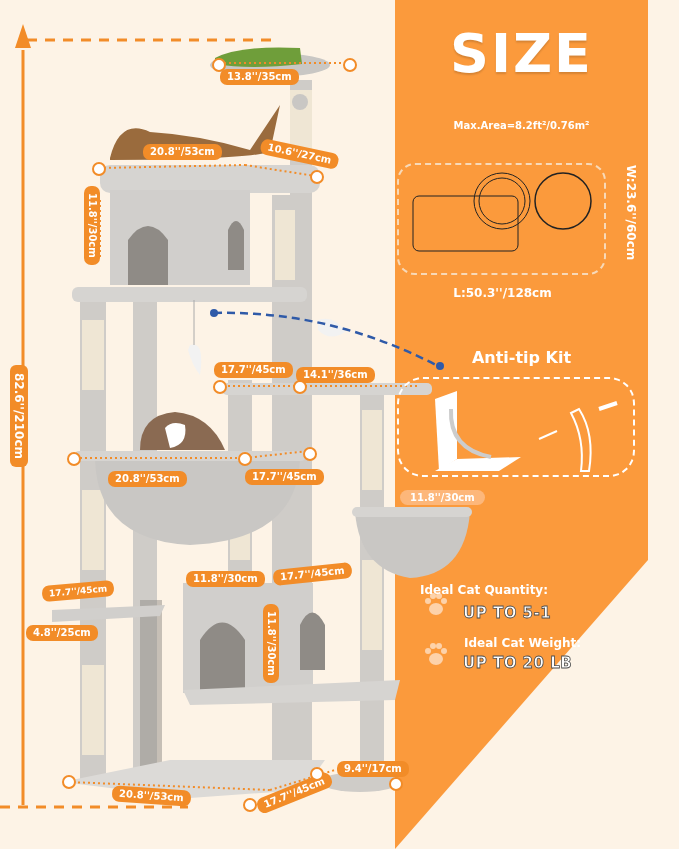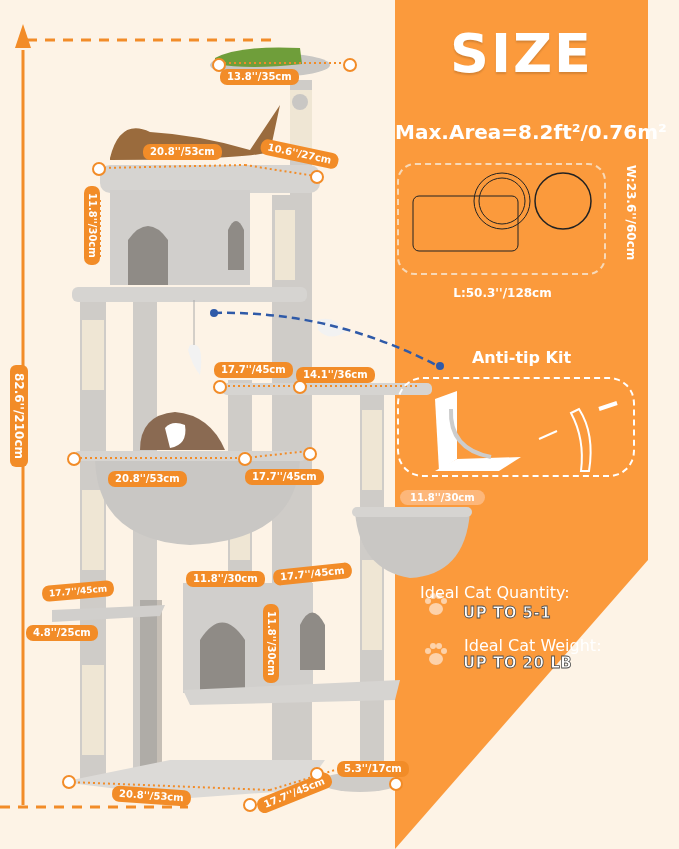--- a/index.html
+++ b/index.html
@@ -1,26 +1,26 @@
 <!DOCTYPE html>
 <html><head>
 <meta charset="utf-8">
 <style>
   html,body{margin:0;padding:0;}
   body{width:679px;height:849px;background:#fdf3e6;position:relative;overflow:hidden;font-family:"DejaVu Sans",sans-serif;}
   .beige-tri{position:absolute;left:0;top:0;width:679px;height:849px;}
   .title{position:absolute;left:395px;top:22px;width:253px;text-align:center;color:#fff;font-weight:900;font-size:54px;letter-spacing:2px;font-family:"DejaVu Sans",sans-serif;text-shadow:0 2px 2px rgba(0,0,0,0.15);}
-  .max-area{position:absolute;left:395px;top:120px;width:253px;text-align:center;color:#fff;font-weight:bold;font-size:20px;}
+  .max-area{position:absolute;left:395px;top:120px;width:253px;text-align:center;color:#fff;font-weight:bold;font-size:10px;}
   .floor-box{position:absolute;left:397px;top:163px;width:205px;height:108px;background:#fff;border-radius:18px;border:2px dashed #f7d9b8;}
   .floor-len{position:absolute;left:395px;top:286px;width:215px;text-align:center;color:#fff;font-weight:bold;font-size:12px;}
   .floor-wid{position:absolute;left:624px;top:165px;writing-mode:vertical-rl;color:#fff;font-weight:bold;font-size:12px;}
   .kit-title{position:absolute;left:395px;top:348px;width:253px;text-align:center;color:#fff;font-weight:bold;font-size:16px;}
   .kit-box{position:absolute;left:397px;top:377px;width:234px;height:96px;border:2px dashed #fff;border-radius:26px;}
   .hammock-label{position:absolute;left:400px;top:490px;background:#fdb77a;color:#fff;font-size:10px;font-weight:bold;padding:2px 10px;border-radius:8px;}
-  .stat{position:absolute;left:420px;color:#fff;font-weight:normal;font-size:16px;}
+  .stat{position:absolute;left:420px;color:#fff;font-weight:bold;font-size:12px;}
   .stat-val{position:absolute;left:463px;color:#fff;font-weight:900;font-size:15px;-webkit-text-stroke:0.8px #4a4a4a;letter-spacing:0.5px;}
   .paw{position:absolute;width:28px;height:28px;}
   .dim{position:absolute;background:#f28c28;color:#fff;font-size:10px;font-weight:bold;padding:1px 7px;border-radius:7px;white-space:nowrap;line-height:14px;}
   .dimv{writing-mode:vertical-rl;padding:7px 1px;}
   .dot{position:absolute;width:10px;height:10px;border:2px solid #f28c28;border-radius:50%;background:#fff;}
   .height-label{position:absolute;left:10px;top:365px;background:#f28c28;color:#fff;font-size:12px;font-weight:bold;writing-mode:vertical-rl;padding:8px 2px;border-radius:6px;}
   svg.tree{position:absolute;left:0;top:0;}
 </style>
 </head>
 <body>
@@ -168,21 +168,21 @@
 <div class="dim" style="left:296px;top:367px;">14.1''/36cm</div>
 <div class="dim" style="left:108px;top:471px;">20.8''/53cm</div>
 <div class="dim" style="left:245px;top:469px;">17.7''/45cm</div>
 <div class="dim" style="left:42px;top:583px;transform:rotate(-5deg);font-size:9px;">17.7''/45cm</div>
 <div class="dim" style="left:26px;top:625px;">4.8''/25cm</div>
 <div class="dim" style="left:186px;top:571px;">11.8''/30cm</div>
 <div class="dim" style="left:273px;top:566px;transform:rotate(-6deg);">17.7''/45cm</div>
 <div class="dim dimv" style="left:263px;top:604px;">11.8''/30cm</div>
 <div class="dim" style="left:112px;top:788px;transform:rotate(4deg);">20.8''/53cm</div>
 <div class="dim" style="left:255px;top:785px;transform:rotate(-22deg);">17.7''/45cm</div>
-<div class="dim" style="left:337px;top:761px;">5.3''/17cm</div>
+<div class="dim" style="left:337px;top:761px;">9.4''/17cm</div>
 
 <div class="dot" style="left:92px;top:162px;"></div>
 <div class="dot" style="left:310px;top:170px;"></div>
 <div class="dot" style="left:212px;top:58px;"></div>
 <div class="dot" style="left:343px;top:58px;"></div>
 <div class="dot" style="left:67px;top:452px;"></div>
 <div class="dot" style="left:238px;top:452px;"></div>
 <div class="dot" style="left:303px;top:447px;"></div>
 <div class="dot" style="left:213px;top:380px;"></div>
 <div class="dot" style="left:293px;top:380px;"></div>

